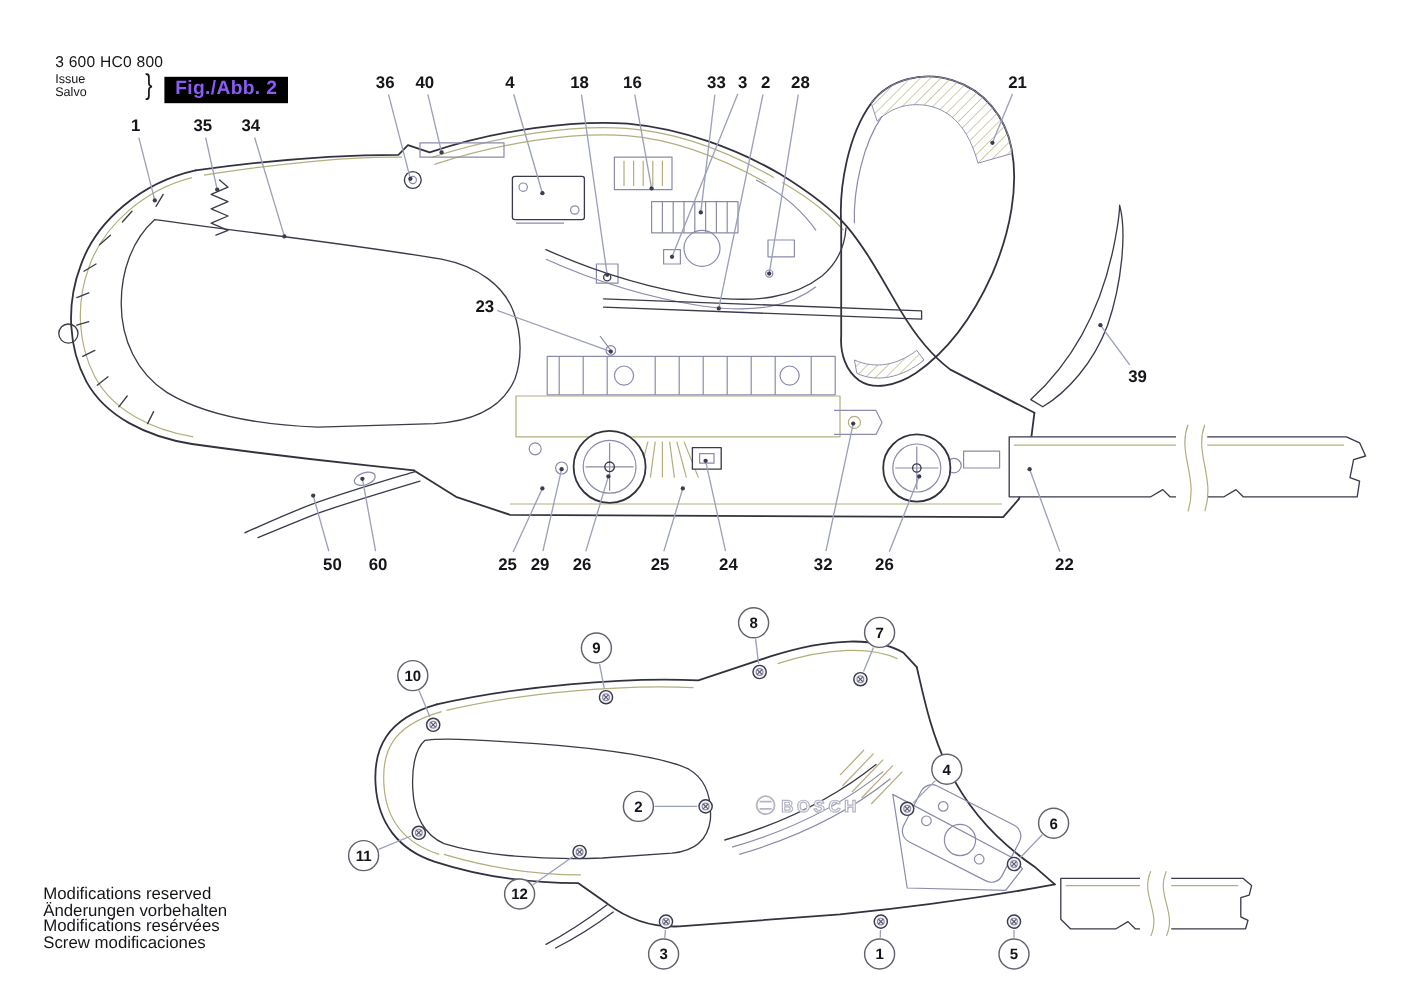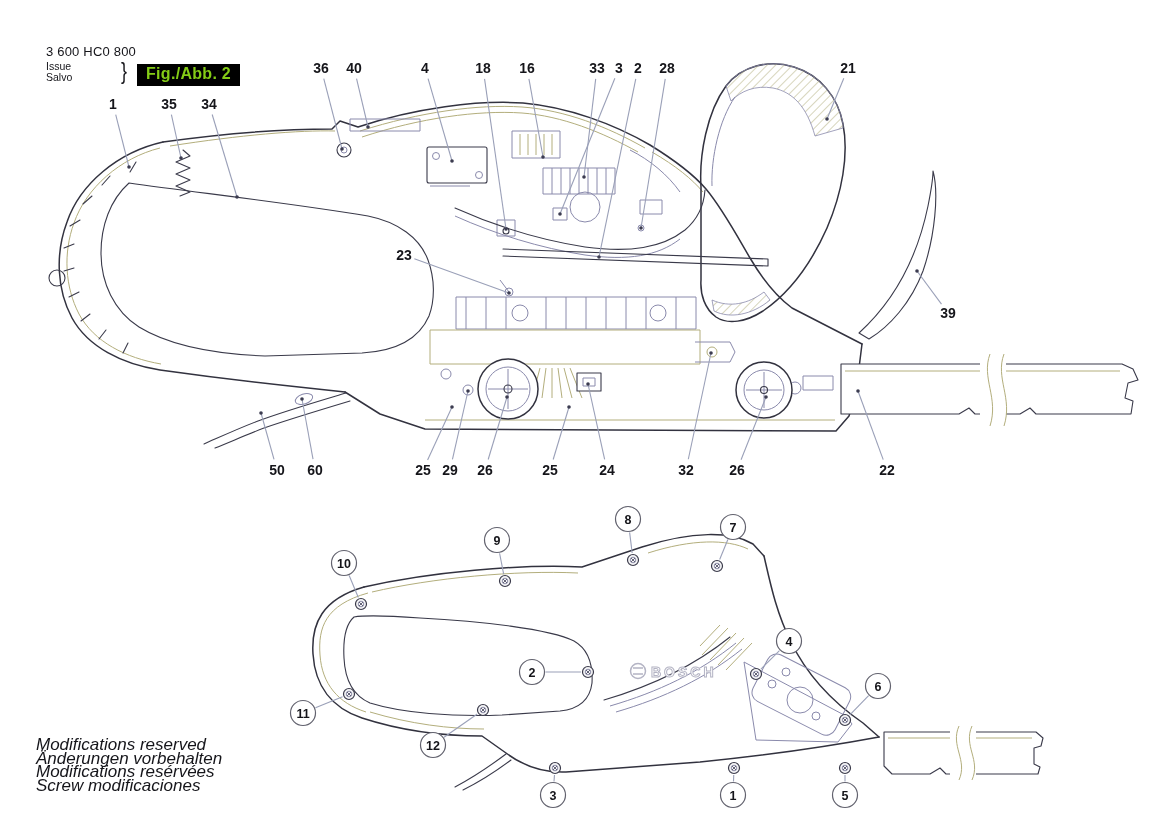--- a/index.html
+++ b/index.html
@@ -6,26 +6,26 @@
   .canvas{position:relative;width:1169px;height:826px;background:#ffffff;overflow:hidden;
           font-family:"Liberation Sans",sans-serif;color:#15151a;}
   .canvas svg{position:absolute;left:0;top:0;}
 
   
   .pn{position:absolute;left:46px;top:44px;font-size:13px;letter-spacing:.2px;}
   .issue-row{position:absolute;left:46px;top:61px;display:flex;align-items:center;gap:48px;}
   .issue-col{font-size:10.5px;line-height:11px;}
   .brace{font-size:24px;line-height:24px;transform:scaleX(.75);margin:-3px 1px 0 0;}
   .date{font-size:12.5px;margin-left:2px;}
-  .figlabel{position:absolute;left:137px;top:64px;background:#000;color:#84cc16;
+  .figlabel{position:absolute;left:137px;top:64px;background:#000;color:#8b5cf6;
             font-weight:bold;font-size:16px;padding:1px 9px 3px 9px;letter-spacing:.3px;}
 
   
   .note{position:absolute;left:167px;top:544px;font-size:11.5px;line-height:13.5px;}
-  .footer{position:absolute;left:36px;top:738px;font-size:17px;line-height:13.5px;font-style:italic;}
+  .footer{position:absolute;left:36px;top:738px;font-size:14px;line-height:13.5px;}
 
   
   .ink{stroke:#32323f;fill:none;stroke-width:1.5;stroke-linejoin:round;stroke-linecap:round;}
   .ink2{stroke:#3a3a4a;fill:none;stroke-width:1.1;stroke-linejoin:round;stroke-linecap:round;}
   .slate{stroke:#8a8aac;fill:none;stroke-width:1;stroke-linejoin:round;}
   .olive{stroke:#b3ae7c;fill:none;stroke-width:1;stroke-linejoin:round;}
   .wfill{fill:#ffffff;}
 
   
   .callout-num{font:bold 14px "Liberation Sans",sans-serif;fill:#15151a;

